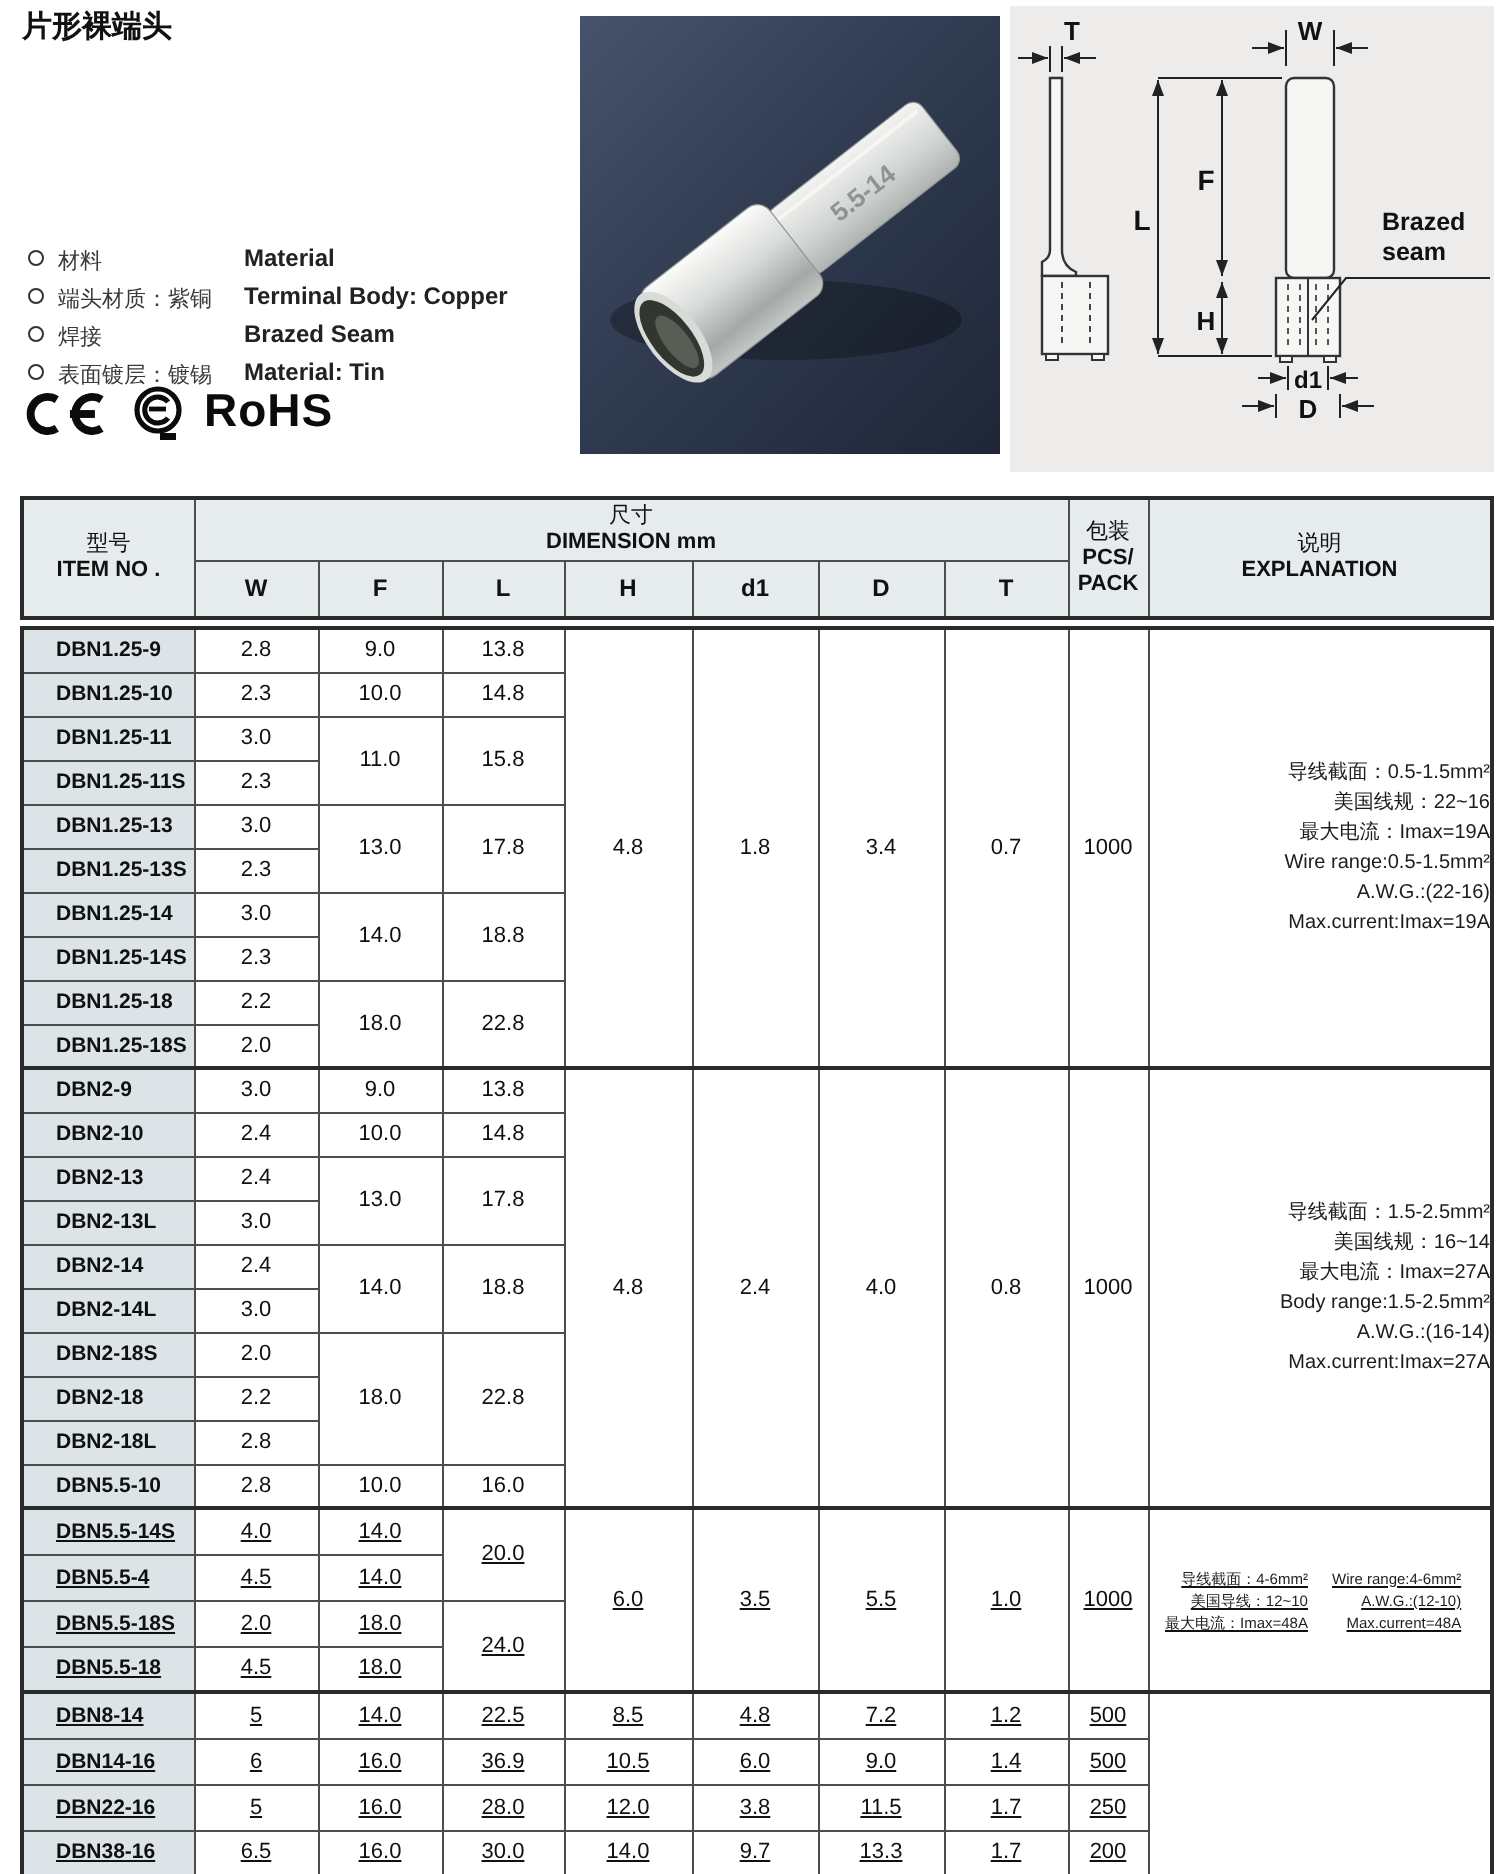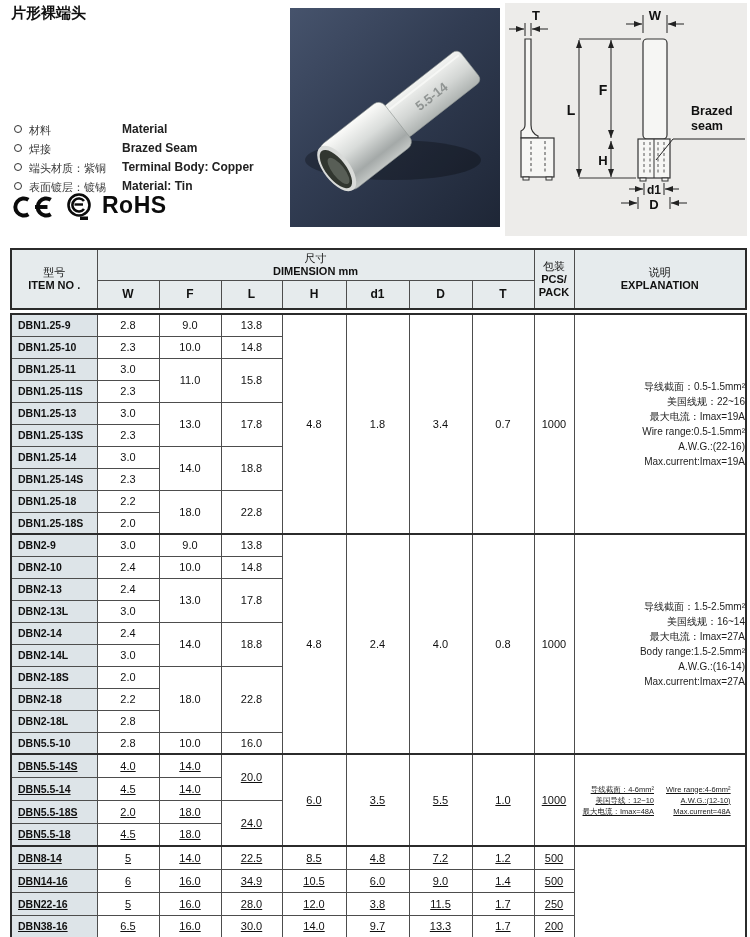--- a/index.html
+++ b/index.html
@@ -28,21 +28,21 @@
   .spec-header{border:2px solid #2b2b2b;}
   .spec-body{border:2px solid #2b2b2b;}
   .spec-header td{background:#e6ebed;font-size:11px;line-height:13px;color:#111;}
   .spec-header .hc div{line-height:13px;}
   .spec-header .dim-l{font-size:12px;font-weight:bold;height:27px;}
   .spec-header tr:first-child td{height:30px;}
   .hc .en{font-weight:bold;}
   .spec-body tr{height:22px;}
   .spec-body tr.tall{height:23px;text-decoration:underline;}
   .spec-body td{font-size:11px;color:#101010;background:#fff;}
-  .spec-body td.item{background:#dde4e8;text-align:left;padding-left:6px;font-weight:bold;font-size:10.5px;}
+  .spec-body td.item{background:#dde4e8;text-align:left;padding-left:16px;font-weight:bold;font-size:10.5px;}
   .spec-body tr.gs td{border-top:2.5px solid #2b2b2b;}
   td.expl{text-align:right;padding-left:20px;font-size:10px;line-height:15px;color:#1c1c1c;}
   td.expl.two-col{padding-left:8px;margin-top:24px;}
   td.expl .cols{display:flex;gap:12px;}
   td.expl .cols > div{font-size:7.5px;line-height:11px;white-space:nowrap;}
 </style>
 </head>
 <body>
 
 <div class="page">
@@ -50,27 +50,27 @@
     <div class="title-zh">片形裸端头</div>
 
     <div class="materials">
       <div class="mrow">
         <span class="bullet"></span>
         <span class="mzh">材料</span>
         <span class="men">Material</span>
       </div>
       <div class="mrow">
         <span class="bullet"></span>
-        <span class="mzh">焊接</span>
-        <span class="men">Brazed Seam</span>
+        <span class="mzh">端头材质：紫铜</span>
+        <span class="men">Terminal Body: Copper</span>
       </div>
       <div class="mrow">
         <span class="bullet"></span>
-        <span class="mzh">端头材质：紫铜</span>
-        <span class="men">Terminal Body: Copper</span>
+        <span class="mzh">焊接</span>
+        <span class="men">Brazed Seam</span>
       </div>
       <div class="mrow">
         <span class="bullet"></span>
         <span class="mzh">表面镀层：镀锡</span>
         <span class="men">Material: Tin</span>
       </div>
     </div>
 
     <div class="logos">
       <svg width="46" height="30" viewBox="0 0 70 32">
@@ -389,21 +389,21 @@
               </div>
               <div>
                 <div>Wire range:4-6mm²</div>
                 <div>A.W.G.:(12-10)</div>
                 <div>Max.current=48A</div>
               </div>
             </div>
           </td>
         </tr>
         <tr class="tall">
-          <td class="item">DBN5.5-14</td>
+          <td class="item">DBN5.5-4</td>
           <td>4.5</td>
           <td>14.0</td>
         </tr>
         <tr class="tall">
           <td class="item">DBN5.5-18S</td>
           <td>2.0</td>
           <td>18.0</td>
           <td rowspan="2">24.0</td>
         </tr>
         <tr class="tall">
@@ -420,21 +420,21 @@
           <td>4.8</td>
           <td>7.2</td>
           <td>1.2</td>
           <td>500</td>
           <td rowspan="4"></td>
         </tr>
         <tr class="tall">
           <td class="item">DBN14-16</td>
           <td>6</td>
           <td>16.0</td>
-          <td>34.9</td>
+          <td>36.9</td>
           <td>10.5</td>
           <td>6.0</td>
           <td>9.0</td>
           <td>1.4</td>
           <td>500</td>
         </tr>
         <tr class="tall">
           <td class="item">DBN22-16</td>
           <td>5</td>
           <td>16.0</td>

